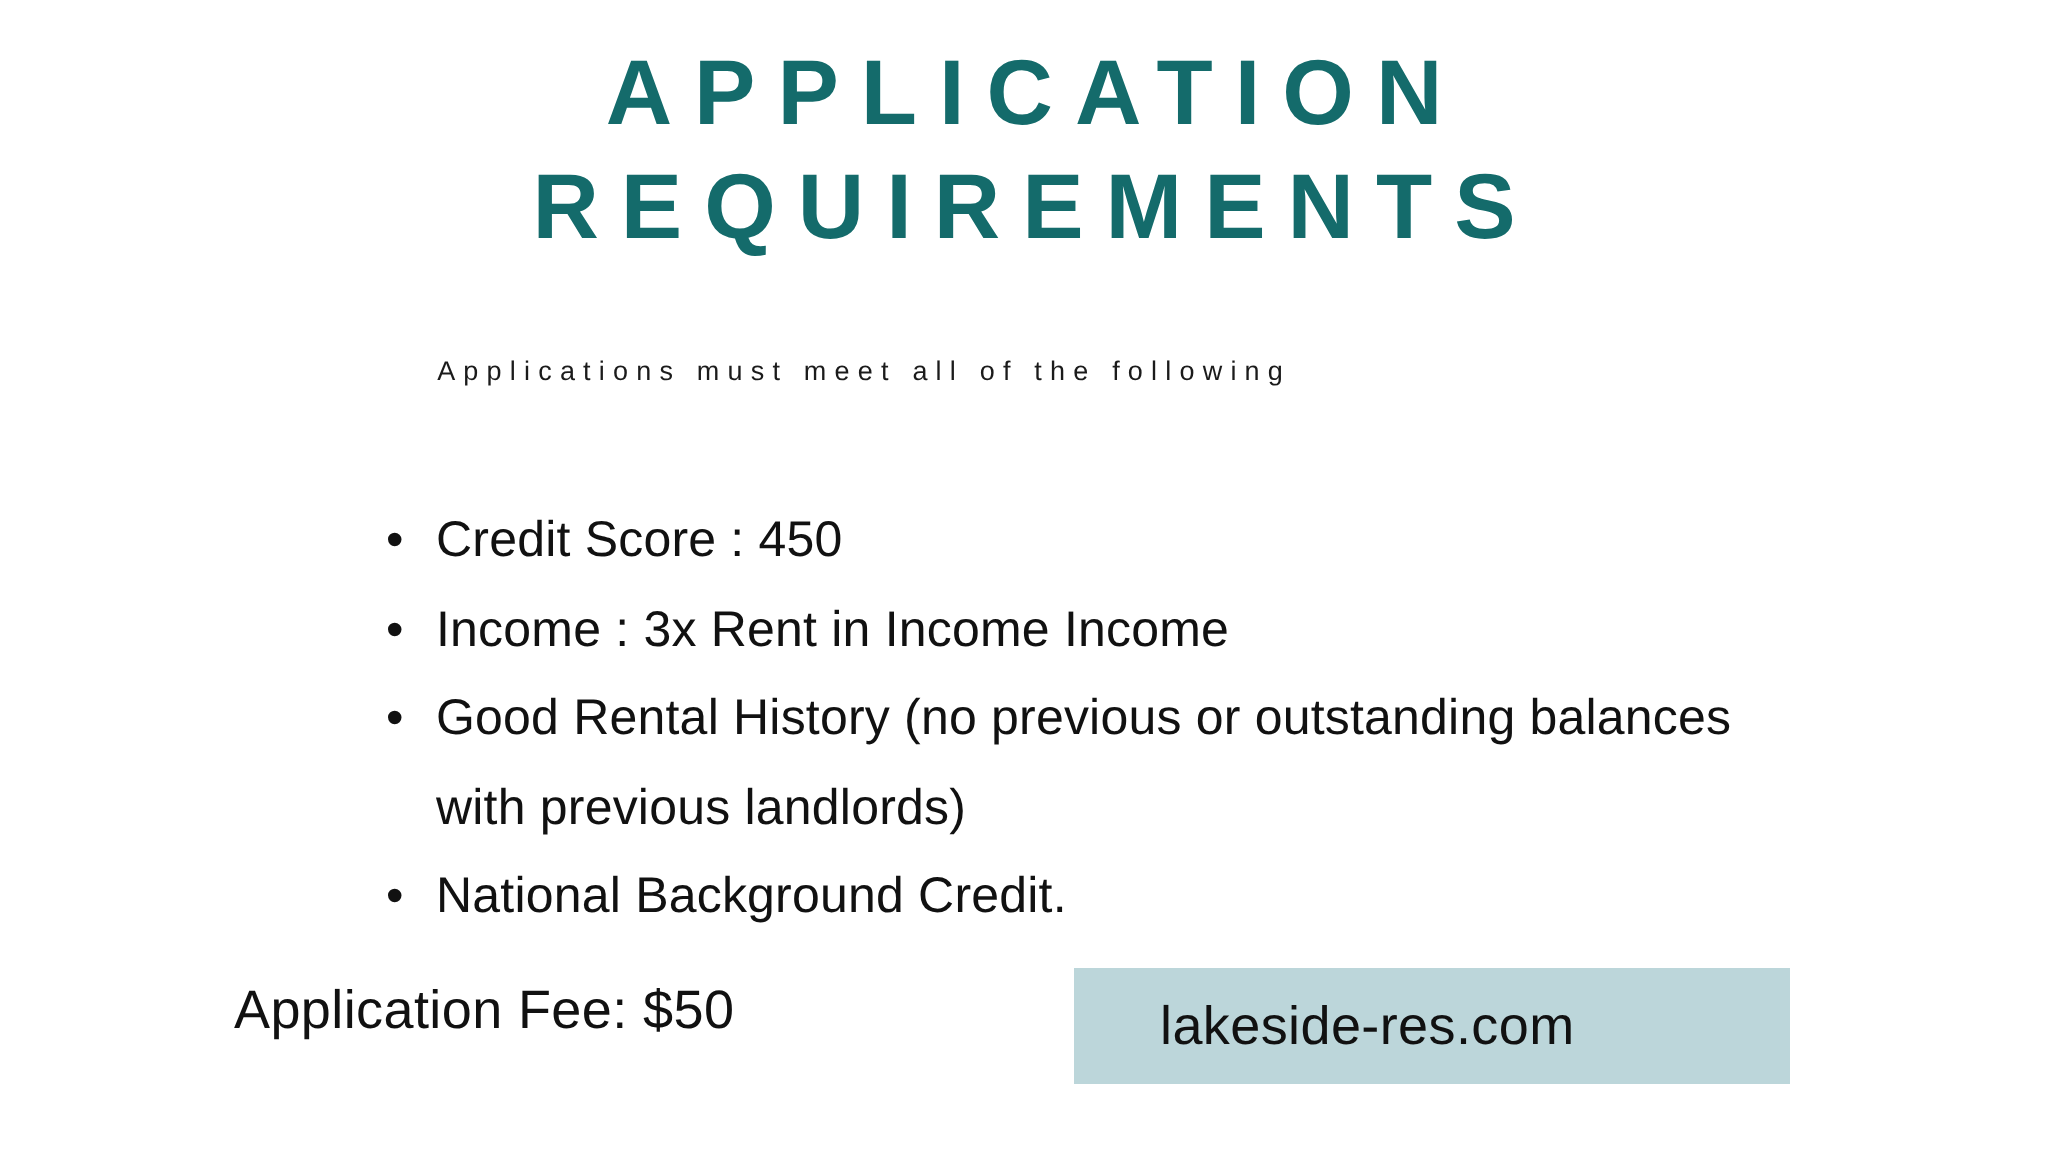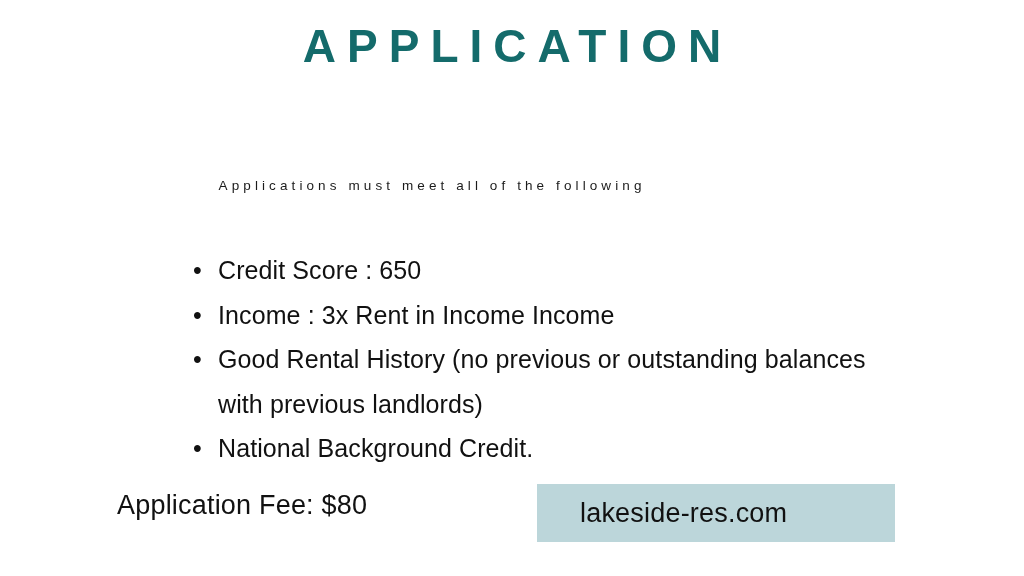--- a/index.html
+++ b/index.html
@@ -131,42 +131,43 @@
     white-space: nowrap;
   }
 </style>
 </head>
 <body>
 
 <div class="slide">
 
   <div class="title-block">
     <span class="title-line">APPLICATION</span>
+    <span class="title-line">REQUIREMENTS</span>
   </div>
 
   <div class="subtitle">Applications must meet all of the following</div>
 
   <ul class="req-list">
     <li class="req-item">
       <span class="bullet">•</span>
-      <span class="req-text">Credit Score : 650</span>
+      <span class="req-text">Credit Score : 450</span>
     </li>
     <li class="req-item">
       <span class="bullet">•</span>
       <span class="req-text">Income : 3x Rent in Income Income</span>
     </li>
     <li class="req-item">
       <span class="bullet">•</span>
       <span class="req-text">Good Rental History (no previous or outstanding balances with previous landlords)</span>
     </li>
     <li class="req-item">
       <span class="bullet">•</span>
       <span class="req-text">National Background Credit.</span>
     </li>
   </ul>
 
-  <div class="fee-line">Application Fee: $80</div>
+  <div class="fee-line">Application Fee: $50</div>
 
   <div class="site-badge">
     <span class="site-text">lakeside-res.com</span>
   </div>
 
 </div>
 
 </body></html>

